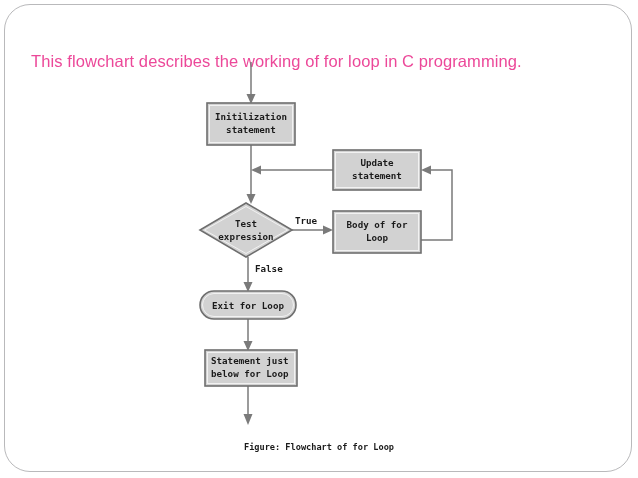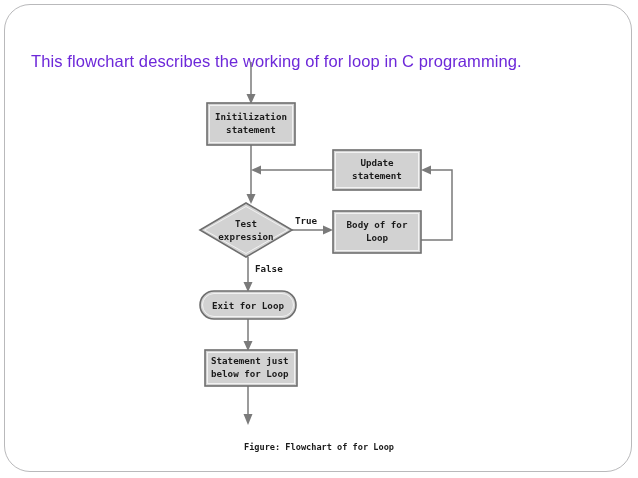--- a/index.html
+++ b/index.html
@@ -30,21 +30,21 @@
     border-radius: 26px;
     box-sizing: border-box;
     pointer-events: none;
   }
   #title-text {
     position: absolute;
     left: 31px;
     top: 52px;
     font-family: "Liberation Sans", sans-serif;
     font-size: 16.5px;
-    color: #6d28d9;
+    color: #ec4899;
     letter-spacing: 0.1px;
     white-space: nowrap;
   }
   #chart-svg {
     position: absolute;
     left: 0;
     top: 0;
   }
   .node-label {
     font-family: "DejaVu Sans Mono", monospace;

